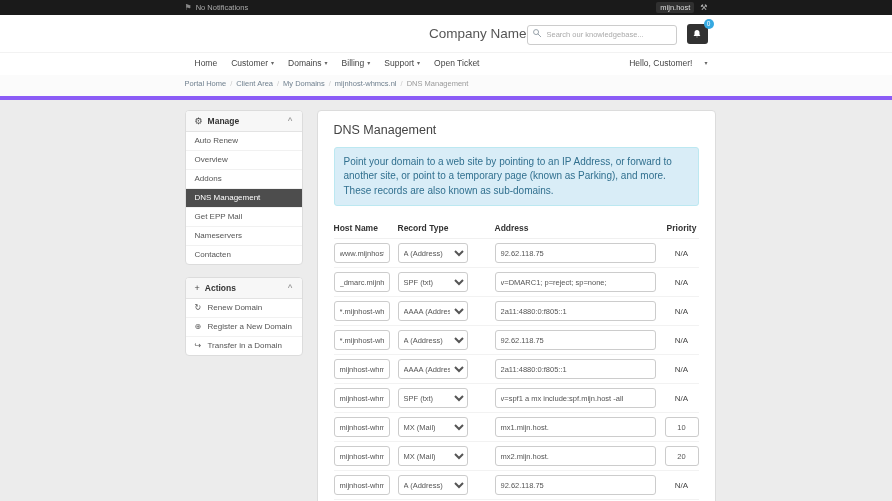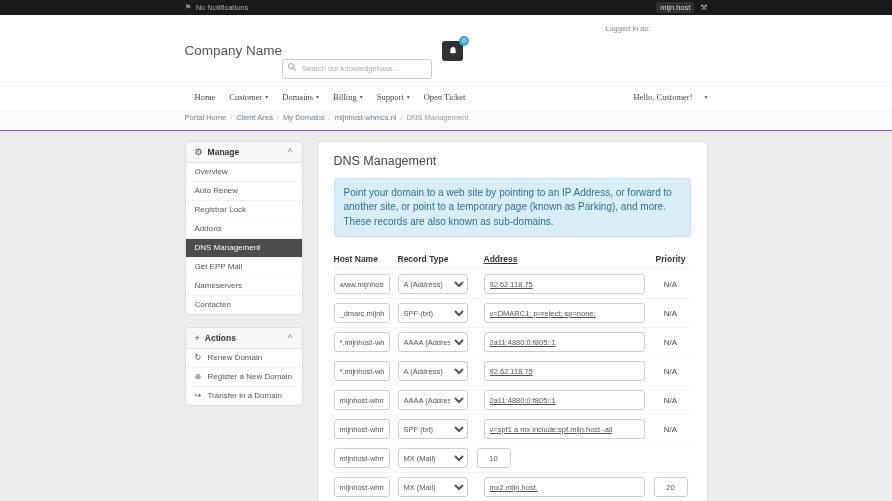--- a/index.html
+++ b/index.html
@@ -13,40 +13,40 @@
   .topbar-inner { display:flex; justify-content:space-between; align-items:center; font-size:7.5px; color:#aaa; }
   .topbar-left { display:flex; align-items:center; gap:4px; cursor:pointer; }
   .icon.flag { color:#888; font-size:8px; }
   .topbar-right { display:flex; align-items:center; gap:6px; }
   .muted { color:#8a8a8a;margin-top:42px; }
   .user-link { color:#ddd; background:#303030; padding:1px 4px; border-radius:2px; text-decoration:none; cursor:pointer; }
   .icon.tools { color:#bbb; font-size:8px; cursor:pointer; }
 
   
   .header { background:#fff; }
-  .header-inner { display:flex; align-items:center; justify-content:flex-start; padding:8px 0 7px; }
+  .header-inner { display:flex; align-items:center; justify-content:flex-end; padding:8px 0 7px; }
   .company { font-size:13.5px; color:#555; }
   .header-right { display:flex; align-items:center; gap:10px; }
-  .search-wrap { position:relative;margin-top:34px; }
+  .search-wrap { position:relative; }
   .search-icon { position:absolute; left:5px; top:5px; }
   .search-input { width:150px; height:20px; border:1px solid #ccc; border-radius:3px; padding:0 6px 0 19px; font-size:7.5px; color:#555; font-family:inherit; }
   .search-input::placeholder { color:#aaa; }
   .bell-btn { position:relative; width:21px; height:20px; background:#323232; border:none; border-radius:3px; cursor:pointer; display:flex; align-items:center; justify-content:center; }
   .badge { position:absolute; top:-5px; right:-6px; background:#36a9e1; color:#fff; font-size:6.5px; min-width:10px; height:10px; border-radius:5px; display:flex; align-items:center; justify-content:center; padding:0 2px; }
 
   
   .navbar { background:#fff; border-top:1px solid #f2f2f2; }
-  .nav-inner { display:flex; align-items:center; padding:5px 0 7px;font-family:Liberation Serif, serif; }
+  .nav-inner { display:flex; align-items:center; padding:5px 0 7px; }
   .nav-items { display:flex; align-items:center; gap:14px; padding-left:10px; }
   .nav-item { display:flex; align-items:center; gap:3px; font-size:8.5px; color:#444; text-decoration:none; cursor:pointer; }
   .caret { font-size:6px; color:#666; line-height:1; }
   .nav-account { margin-left:auto; display:flex; align-items:center; gap:12px; font-size:8.5px; color:#444; cursor:pointer; }
 
   
-  .breadcrumb-bar { background:#fbfbfb; border-bottom:1px solid #8b5cf6; }
+  .breadcrumb-bar { background:#fbfbfb; border-bottom:4px solid #8b5cf6; }
   .breadcrumb { padding:4px 0 8px; font-size:7.5px; color:#999; display:flex; gap:4px; align-items:center; }
   .bc-link { color:#70808f; text-decoration:none; cursor:pointer; }
   .bc-sep { color:#ccc; }
   .bc-active { color:#9a9a9a; }
 
   
   .body-area { padding-top:10px; }
   .layout { display:flex; align-items:flex-start; gap:14px; }
   .sidebar { flex:0 0 118px; width:118px; }
   .panel { background:#fff; border:1px solid #dcdcdc; border-radius:4px; margin-bottom:12px; overflow:hidden; }
@@ -61,21 +61,21 @@
 
   
   .main-panel { flex:1; background:#fff; border:1px solid #dcdcdc; border-radius:4px; padding:10px 16px; min-height:416px; }
   .page-title { font-size:12.5px; font-weight:normal; color:#444; margin:2px 0 10px; }
   .alert-info { background:#d9edf7; border:1px solid #bce8f1; color:#31708f; border-radius:3px; padding:7px 9px; font-size:10px; line-height:1.45; margin-bottom:12px; }
 
   .dns-header { display:flex; align-items:flex-start; padding:5px 0 5px; border-bottom:1px solid #f0f0f0; }
   .hcell { font-size:8.5px; font-weight:bold; color:#333; }
   .col-host { width:56px; }
   .col-type { width:70px; margin-left:8px; }
-  .col-address { width:161px; margin-left:16px;text-decoration:underline; }
+  .col-address { width:161px; margin-left:27px; }
   .col-priority { width:34px; margin-left:9px; text-align:center; }
   .dns-row { display:flex; align-items:center; padding:4px 0; border-bottom:1px solid #f2f2f2; }
   .dns-row:last-child { border-bottom:none; }
   .tin { height:20px; border:1px solid #ccc; border-radius:3px; padding:0 5px; font-size:7.5px; color:#555; font-family:inherit; }
   .tsel { height:20px; border:1px solid #ccc; border-radius:3px; background:#fff; font-size:7.5px; color:#555; font-family:inherit; padding:0 1px; }
   .na { font-size:8px; color:#444; }
   .pin { text-align:center; }
 </style>
 </head>
 <body>
@@ -169,23 +169,22 @@
     <div class="container layout">
 
       <div class="sidebar">
         <div class="panel">
           <div class="panel-header">
             <span class="icon">⚙</span>
             <span>Manage</span>
             <span class="chev">^</span>
           </div>
           <div class="menu">
+              <div class="side-item">Auto Renew</div>
               <div class="side-item">Overview</div>
-              <div class="side-item">Auto Renew</div>
-              <div class="side-item">Registrar Lock</div>
               <div class="side-item">Addons</div>
               <div class="side-item active">DNS Management</div>
               <div class="side-item">Get EPP Mail</div>
               <div class="side-item">Nameservers</div>
               <div class="side-item">Contacten</div>
             </div>
         </div>
 
         <div class="panel">
           <div class="panel-header">
@@ -253,20 +252,21 @@
               </div>
               <div class="dns-row">
                 <input class="tin col-host" type="text" value="mijnhost-whmcs.nl" style="">
                 <select class="tsel col-type"><option>SPF (txt)</option></select>
                 <input class="tin col-address" type="text" value="v=spf1 a mx include:spf.mijn.host -all" style="">
                 <div class="col-priority na">N/A</div>
               </div>
               <div class="dns-row">
                 <input class="tin col-host" type="text" value="mijnhost-whmcs.nl" style="">
                 <select class="tsel col-type"><option>MX (Mail)</option></select>
+                <input class="tin col-address" type="text" value="mx1.mijn.host." style="">
                 <input class="tin col-priority pin" type="text" value="10" style="">
               </div>
               <div class="dns-row">
                 <input class="tin col-host" type="text" value="mijnhost-whmcs.nl" style="">
                 <select class="tsel col-type"><option>MX (Mail)</option></select>
                 <input class="tin col-address" type="text" value="mx2.mijn.host." style="">
                 <input class="tin col-priority pin" type="text" value="20" style="">
               </div>
               <div class="dns-row">
                 <input class="tin col-host" type="text" value="mijnhost-whmcs.nl" style="">

